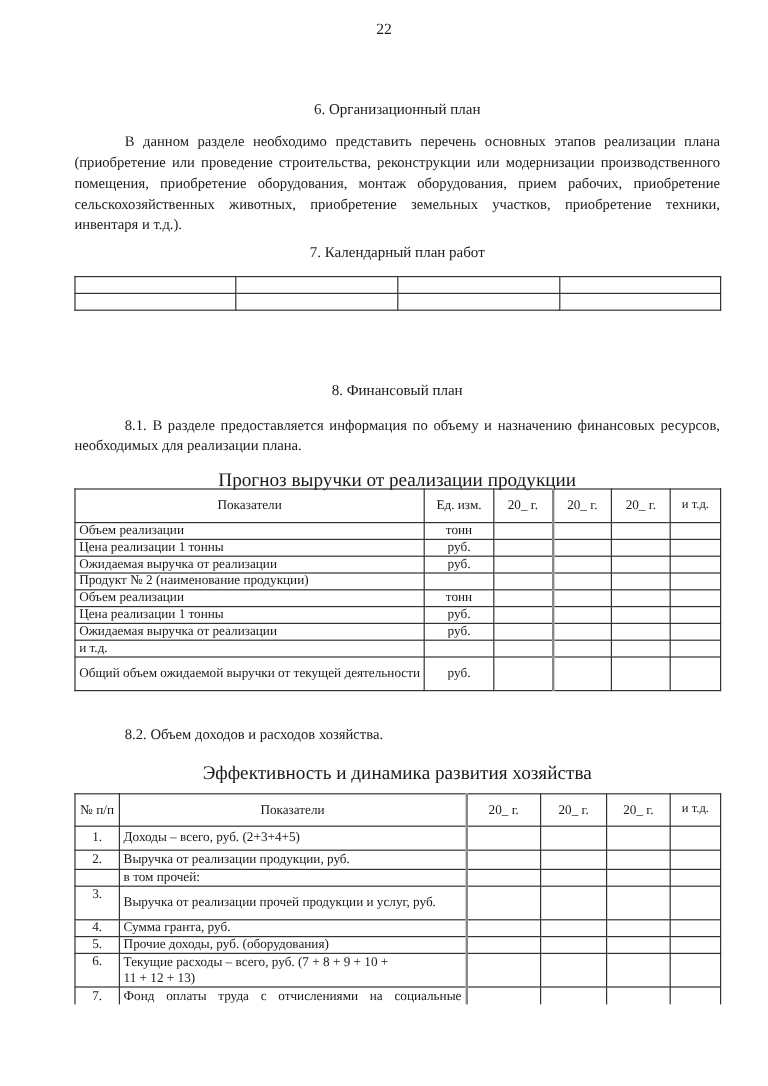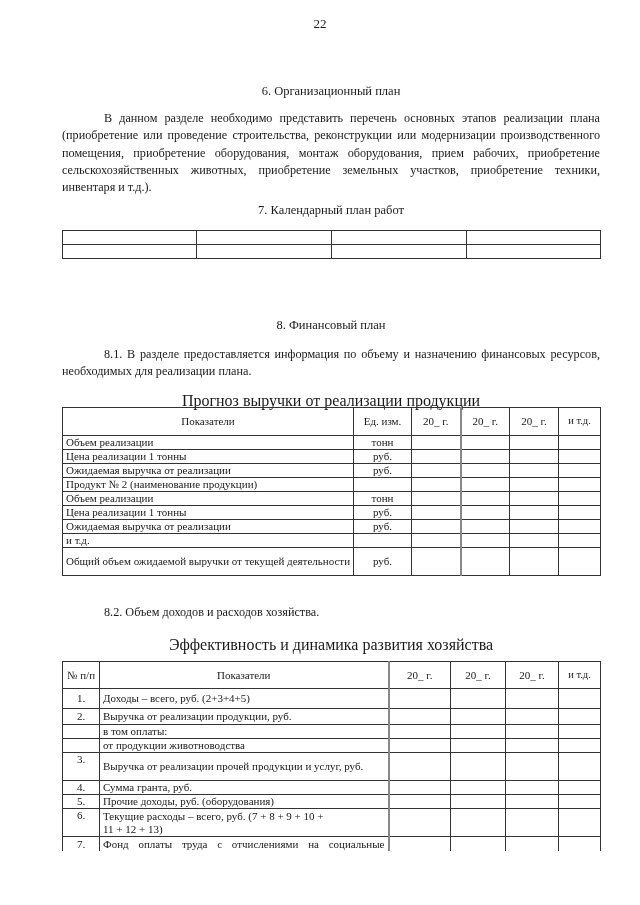--- a/index.html
+++ b/index.html
@@ -187,29 +187,21 @@
   <tr style="height:16px">
         <td class="c">2.</td>
         <td>Выручка от реализации продукции, руб.</td>
         <td class="thickL"></td>
         <td></td>
         <td></td>
         <td></td>
       </tr>
   <tr style="height:14px">
         <td class="c"></td>
-        <td>в том оплаты:</td>
-        <td class="thickL"></td>
-        <td></td>
-        <td></td>
-        <td></td>
-      </tr>
-  <tr style="height:14px">
-        <td class="c"></td>
-        <td>от продукции животноводства</td>
+        <td>в том прочей:</td>
         <td class="thickL"></td>
         <td></td>
         <td></td>
         <td></td>
       </tr>
   <tr style="height:28px">
         <td class="c" style="vertical-align:top">3.</td>
         <td class="j">Выручка от реализации прочей продукции и услуг, руб.</td>
         <td class="thickL"></td>
         <td></td>

